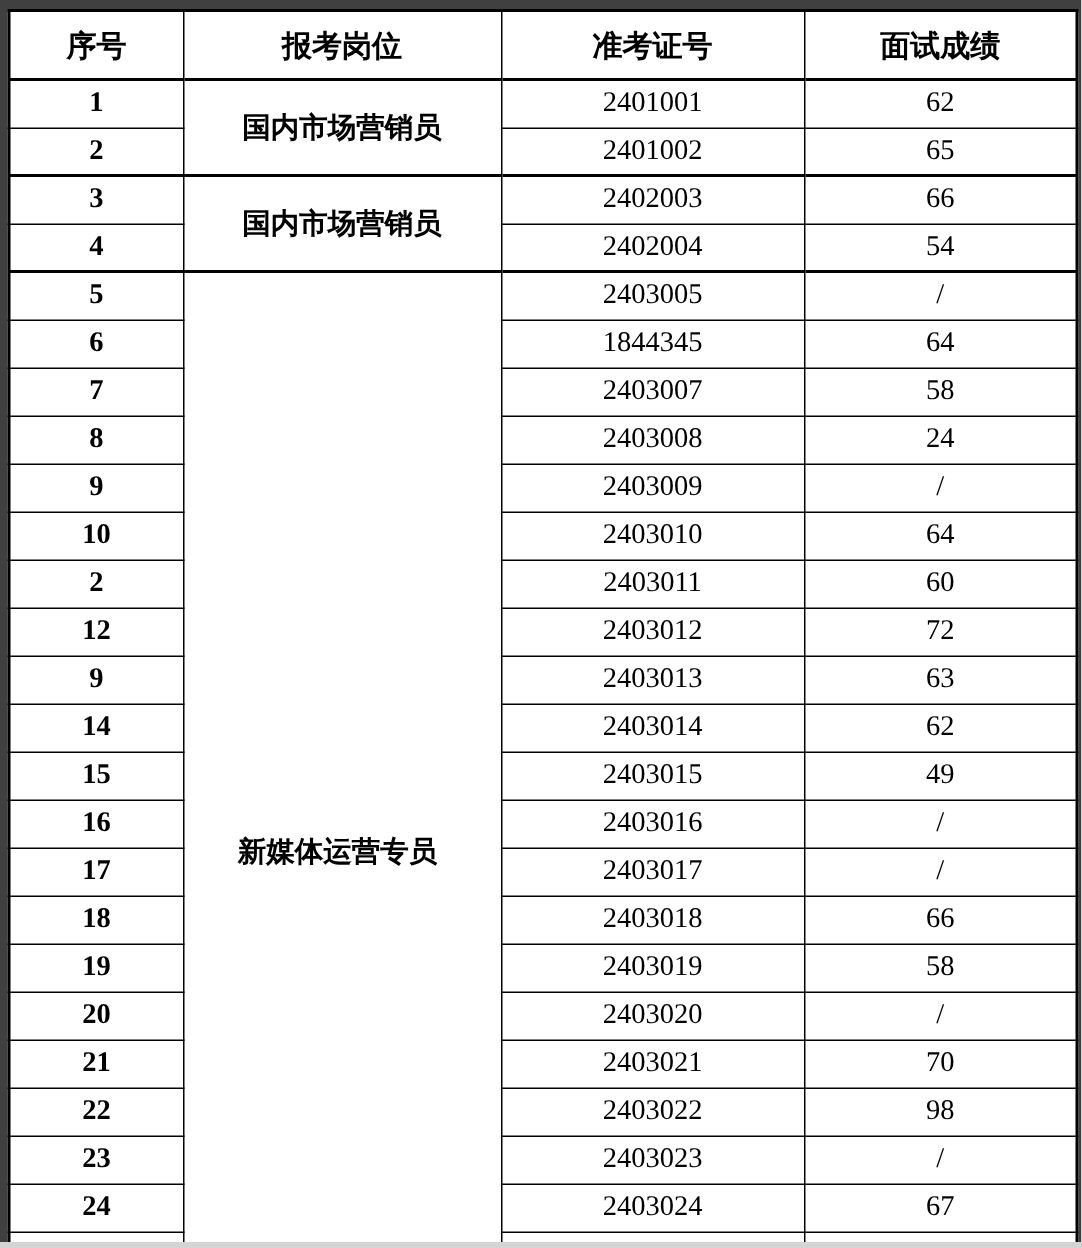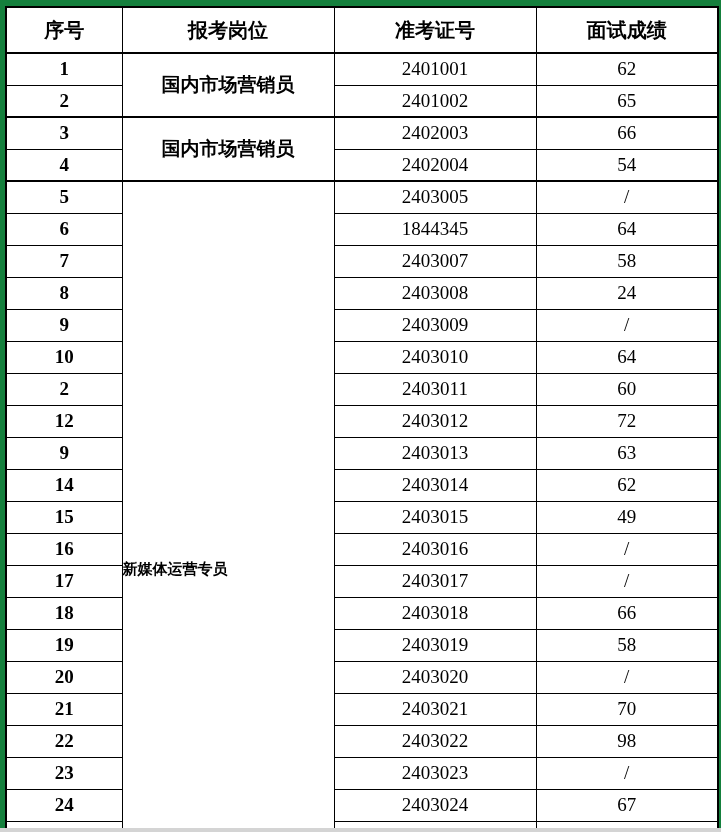--- a/index.html
+++ b/index.html
@@ -3,21 +3,21 @@
 <meta charset="utf-8">
 <style>
   * { margin: 0; padding: 0; box-sizing: border-box; }
   html, body { background: #ffffff; }
   body { font-family: "Liberation Serif", "DejaVu Serif", serif; }
 
   .canvas {
     position: relative;
     width: 721px;
     height: 832px;
-    background: #15803d;
+    background: #404040;
     overflow: hidden;
   }
 
   table.score-table {
     position: absolute;
     left: 5px;
     top: 6px;
     width: 712px;
     table-layout: fixed;
     border-collapse: collapse;
@@ -54,22 +54,22 @@
 
   .score-table td.pos { font-weight: bold; }
 
   
   .score-table td.pos-big { position: relative; }
   .pos-big-label {
     position: absolute;
     left: 0;
     right: 6px;
     top: 374px;
-    text-align: left;
-    font-size: 15px;
+    text-align: center;
+    font-size: 19px;
     line-height: 26px;
   }
 
   .bottom-strip {
     position: absolute;
     left: 0;
     top: 828px;
     width: 721px;
     height: 4px;
     background: #d4d4d4;

